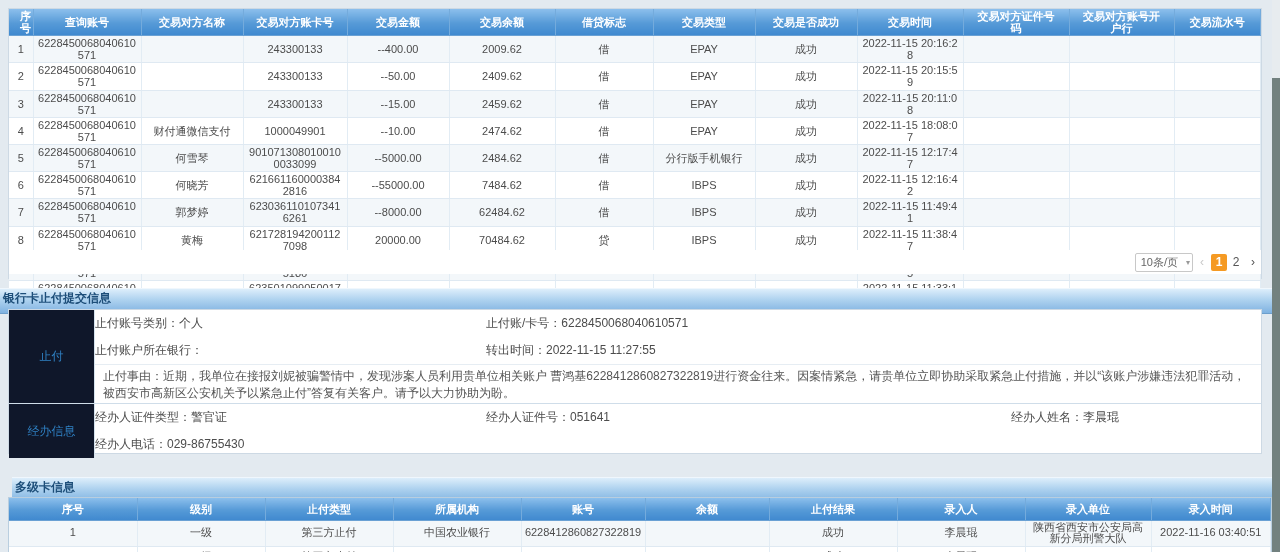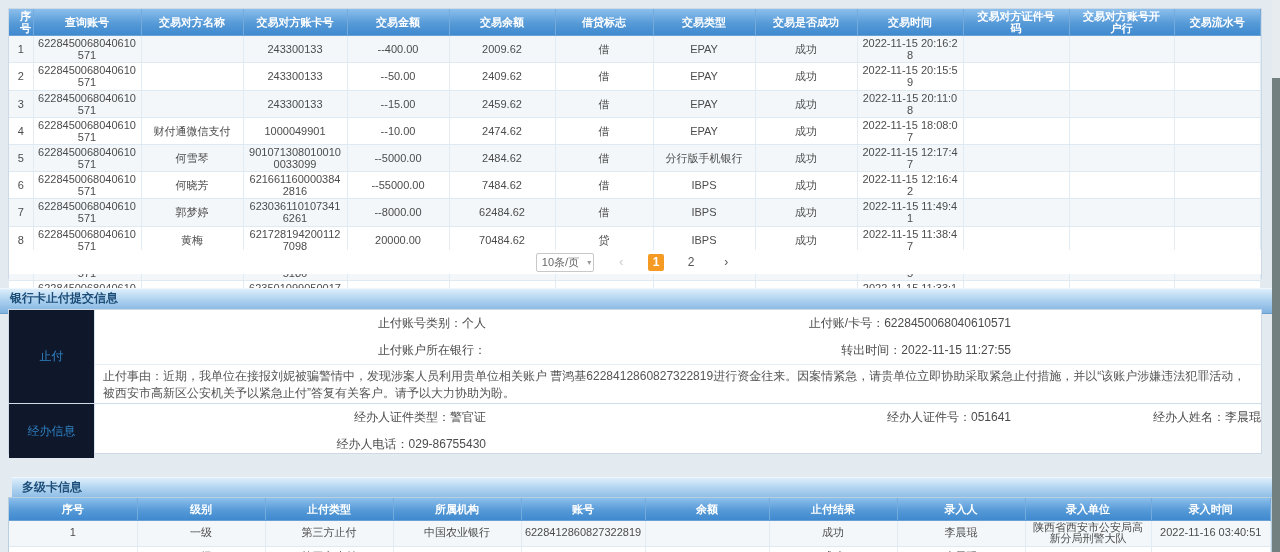--- a/index.html
+++ b/index.html
@@ -22,45 +22,45 @@
   tbody tr:nth-child(odd) td { background:#f3f7fa; }
   tbody tr:nth-child(even) td { background:#ffffff; }
   .nowrap { white-space:nowrap; word-break:keep-all; }
 
   
   .panel { position:absolute; background:#fff; border:1px solid #cdd9e4; }
   #txn-panel { left:8px; top:8px; width:1254px; height:271px; }
 
   
   .pager { position:absolute; left:0; right:0; bottom:4px; height:24px;
-           display:flex; align-items:center; justify-content:center; gap:19px; background:#fff; }
+           display:flex; align-items:center; justify-content:flex-end; gap:1px; background:#fff; }
   .page-size { position:relative; border:1px solid #c8c8c8; border-radius:2px; height:19px;
                padding:0 14px 0 5px; font-size:11px; color:#666; display:flex; align-items:center; background:#fff; }
   .page-size .caret { position:absolute; right:2px; top:4px; font-size:8px; color:#999; }
   .pg { font-size:12px; color:#555; min-width:16px; height:17px; line-height:17px; text-align:center; cursor:pointer; }
   .pg.prev { color:#c8c8c8; }
   .pg.num.active { background:#f59a23; color:#fff; font-weight:bold; border-radius:2px; }
 
   
   .sec-bar { position:absolute; left:0; width:1272px; height:26px;
     background:linear-gradient(180deg,#ddeefb 0%,#aed2ef 45%,#7fb2e1 100%);
     border-top:1px solid #f0f7fd; border-bottom:1px solid #6d9fcc;
-    color:#1d4e79; font-size:12px; font-weight:bold; line-height:19px; padding-left:10px; }
+    color:#1d4e79; font-size:12px; font-weight:bold; line-height:19px; padding-left:3px; }
   #sec2-bar { top:288px; }
   #sec3-bar { top:477px;margin-left:12px; }
 
   
   #sp-panel { left:8px; top:309px; width:1254px; height:145px; display:flex; flex-direction:column; }
   .sp-group { display:flex; flex:1; }
   .sp-group + .sp-group { border-top:1px solid #cfdde9; }
   .grp-label { width:86px; flex:0 0 86px; background:#0f172a; color:#2f80c3; font-size:12px;
                display:flex; align-items:center; justify-content:center; border-right:1px solid #d6e4ef; }
   .grp-body { flex:1; display:flex; flex-direction:column; }
   .f-row { display:grid; grid-template-columns:391px 525px 1fr; align-items:center; height:27px; flex:0 0 27px; }
-  .f-cell { padding-left:0; font-size:12px; color:#4c4c4c; white-space:nowrap; overflow:hidden;text-align:right; }
+  .f-cell { padding-left:0; font-size:12px; color:#4c4c4c; white-space:nowrap; overflow:hidden; }
   .reason { border-top:1px solid #e6edf3; padding:3px 10px 2px 8px; font-size:12px;
             color:#555; line-height:1.38; flex:1; }
 
   
   #mc-panel { left:8px; top:497px; width:1264px; border:1px solid #b9cedf; border-bottom:1px solid #6d9fcc; background:#fff; }
   #mc-panel th { height:22px; }
   #mc-panel td { height:21px; line-height:1.05; }
 
   
   .scrollbar { position:absolute; right:0; top:0; width:8px; height:552px; background:#e7ecef; }

